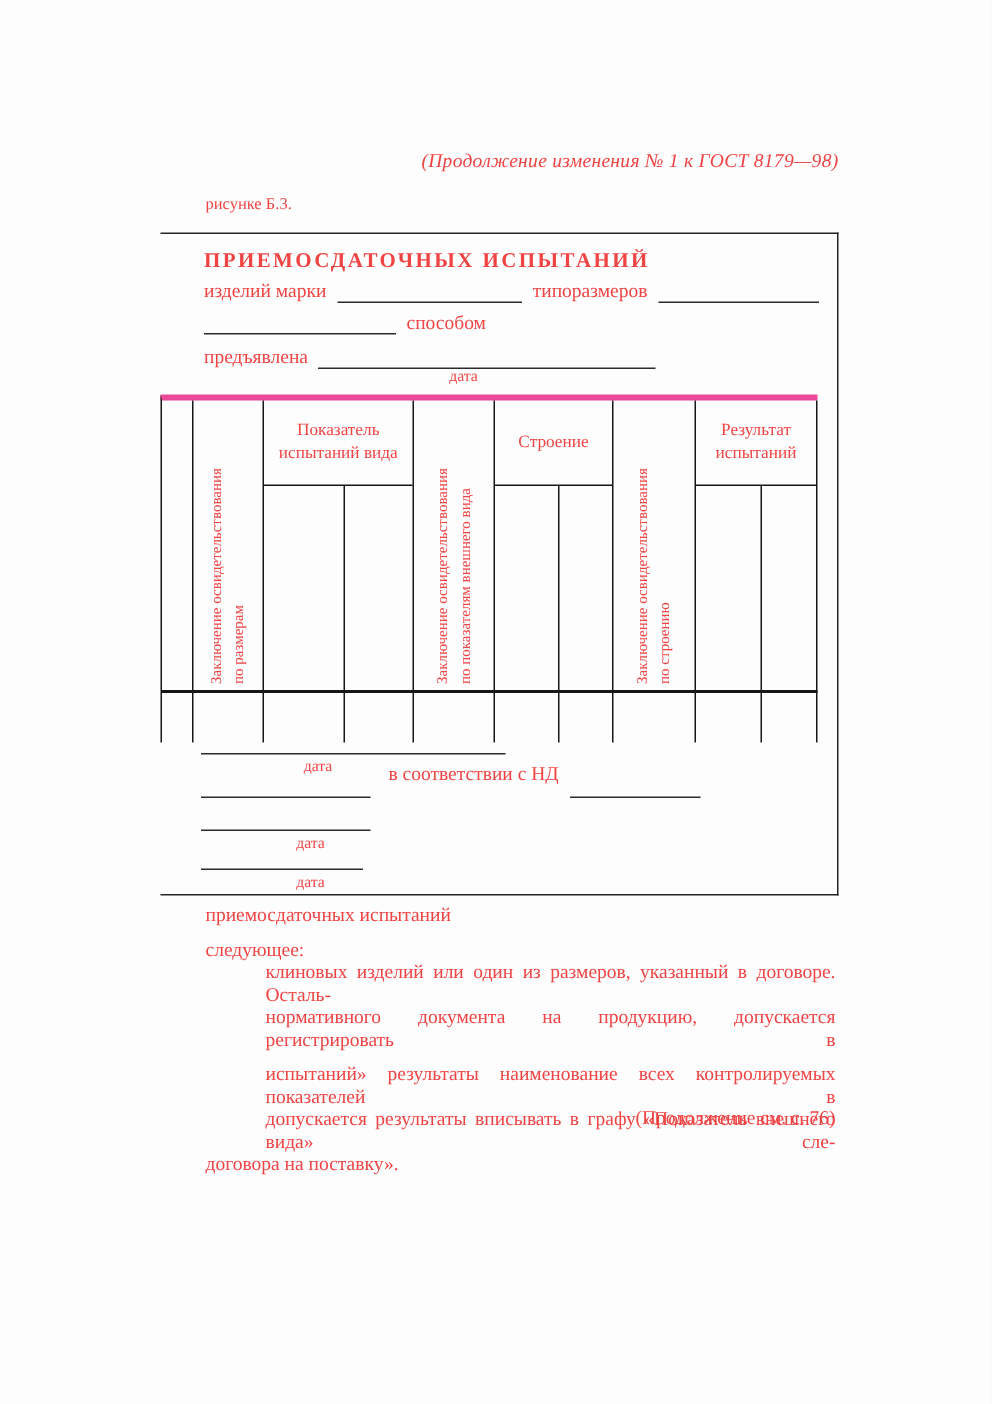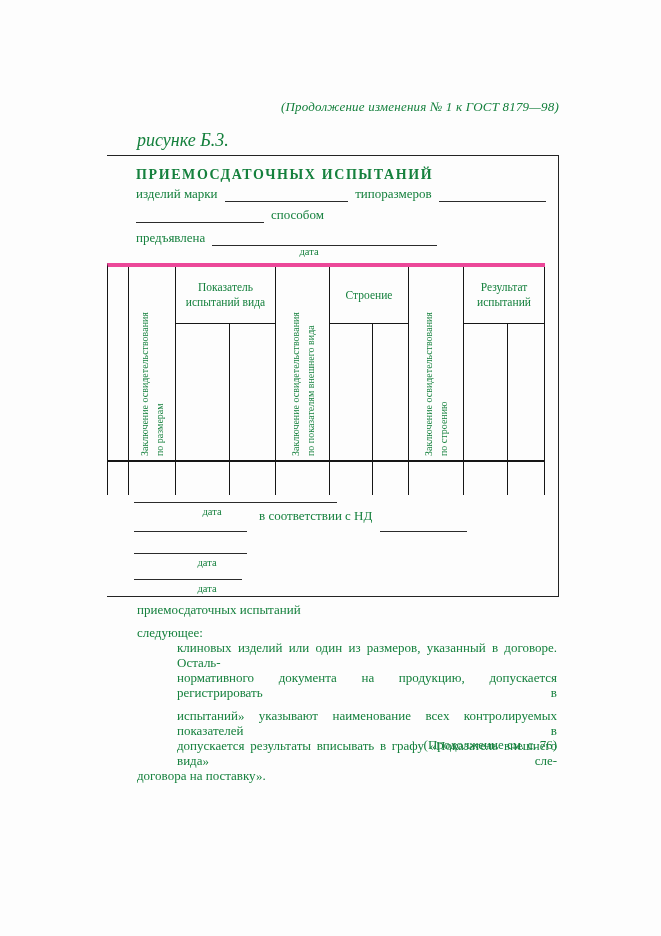--- a/index.html
+++ b/index.html
@@ -1,26 +1,26 @@
 <!DOCTYPE html>
 <html><head>
 <meta charset="utf-8">
 <style>
   html,body { margin:0; padding:0; background:#ffffff; }
   .page {
     position:relative; width:661px; height:936px;
     background:#fdfdfd; outline:1px solid #e7e7e7;
     font-family:"Liberation Serif","DejaVu Serif",serif;
-    color:#15803d; overflow:hidden;
+    color:#ef4444; overflow:hidden;
   }
   .header-note {
     position:absolute; top:99px; right:102px;
     font-style:italic; font-size:13px; letter-spacing:.2px;
   }
-  .figure-ref { position:absolute; top:130px; left:137px; font-size:18px;font-style:italic; }
+  .figure-ref { position:absolute; top:130px; left:137px; font-size:11px; }
 
   
   .form {
     position:absolute; top:155px; left:107px; width:451px; height:440px;
     border-top:1.5px solid #242424; border-right:1.5px solid #242424;
     border-bottom:1.5px solid #242424;
   }
   .form-title {
     position:absolute; top:11px; left:29px;
     font-size:14px; font-weight:bold; letter-spacing:1.6px; white-space:nowrap;
@@ -173,20 +173,20 @@
 
     <div class="hline" style="top:423px; left:27px; width:108px;"></div>
     <div class="small-label" style="top:427px; left:50px; width:100px;">дата</div>
   </div>
 
   <div class="notes">
     <div>приемосдаточных испытаний</div>
     <div class="mt">следующее:</div>
     <div class="just">клиновых изделий или один из размеров, указанный в договоре. Осталь-</div>
     <div class="just">нормативного документа на продукцию, допускается регистрировать в</div>
-    <div class="just mt">испытаний» указывают наименование всех контролируемых показателей в</div>
+    <div class="just mt">испытаний» результаты наименование всех контролируемых показателей в</div>
     <div class="just">допускается результаты вписывать в графу «Показатель внешнего вида» сле-</div>
     <div>договора на поставку».</div>
   </div>
 
   <div class="footer-note">(Продолжение см. с. 76)</div>
 
 </div>
 
 </body></html>

